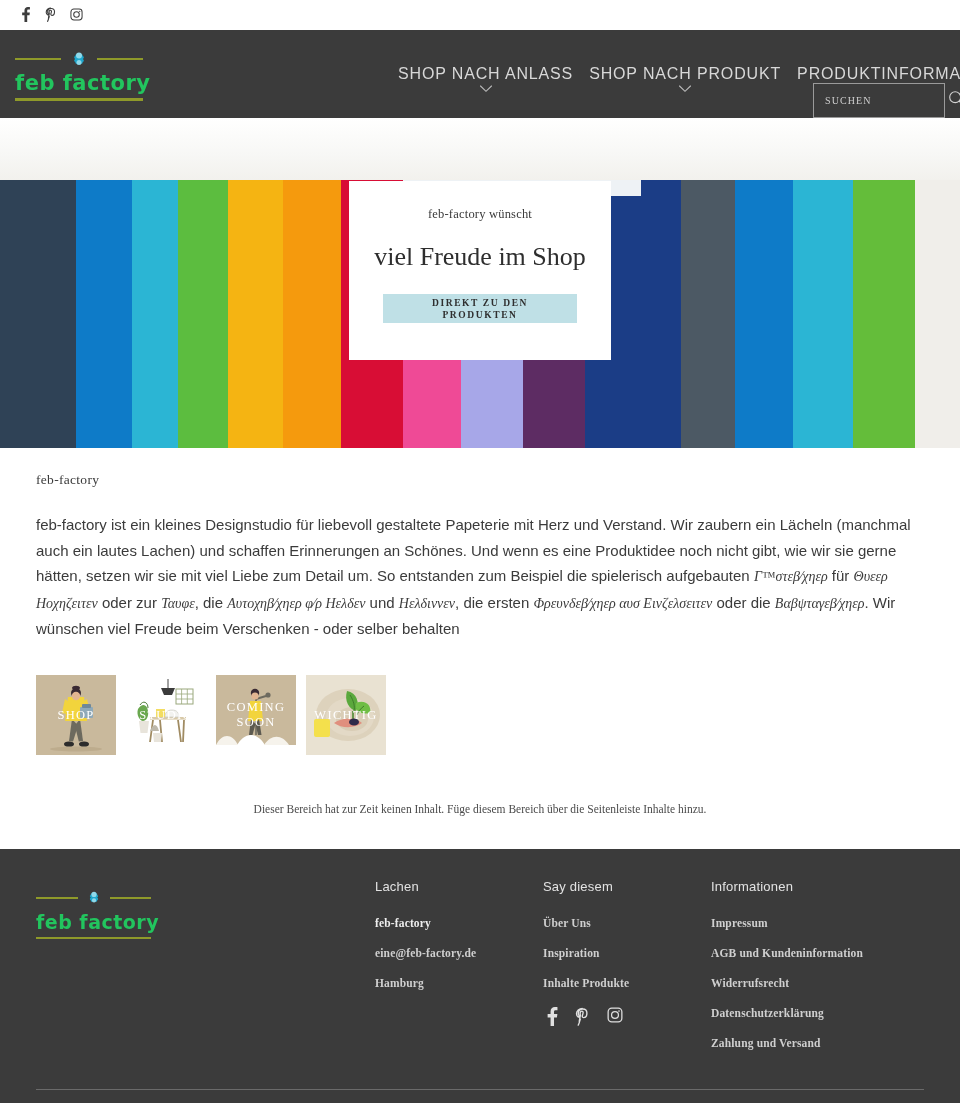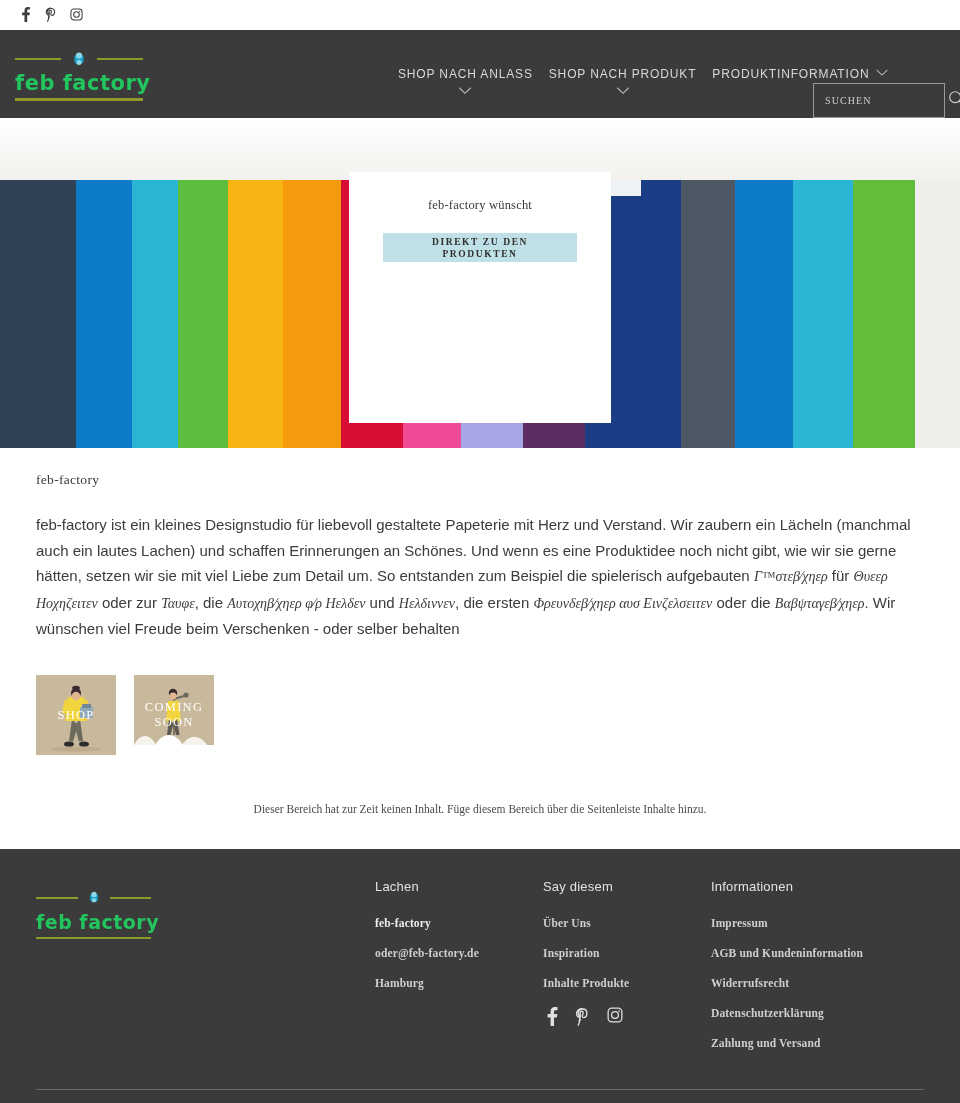--- a/index.html
+++ b/index.html
@@ -87,21 +87,21 @@
     left: 390px;
     top: 0;
     height: 88px;
     display: flex;
     align-items: center;
     gap: 0;
   }
   .nav-item {
     position: relative;
     color: #d8d8d8;
-    font-size: 12px;
+    font-size: 16px;
     letter-spacing: 0.85px;
     text-transform: uppercase;
     padding: 0 8px;
     cursor: pointer;
     display: flex;
     align-items: center;
     white-space: nowrap;
     justify-content: flex-end;
   }
   .nav-caret-below {
@@ -158,23 +158,23 @@
   }
   .book { height: 100%; flex: none; }
   .hero-bg-top {
     position: absolute;
     left: 0; top: 0; right: 0; height: 62px;
     background: linear-gradient(#ffffff 0%, #f7f7f5 60%, #f2f1ed 100%);
   }
   .hero-card {
     position: absolute;
     left: 349px;
-    top: 54px;
+    top: 63px;
     width: 262px;
-    height: 251px;
+    height: 179px;
     background: #ffffff;
     text-align: center;
     padding: 26px 24px 0 24px;
   }
   .hero-eyebrow {
     font-family: "Liberation Serif", serif;
     font-size: 12.5px;
     color: #3a3a3a;
     letter-spacing: 0.2px;
   }
@@ -223,21 +223,21 @@
   }
   .sym {
     font-family: "Liberation Serif", serif;
     font-style: italic;
     font-size: 14px;
   }
 
   
   .tiles {
     display: flex;
-    gap: 18px;
+    gap: 10px;
     padding: 33px 36px 0 36px;
   }
   .tile {
     width: 80px;
     height: 80px;
     position: relative;
     overflow: hidden;
     cursor: pointer;
     flex: none;
   }
@@ -423,20 +423,21 @@
       <div class="book" style="background: rgb(27, 61, 134); width: 40px; height: 268px;"></div>
       <div class="book" style="background: rgb(76, 89, 100); width: 54px; height: 268px;"></div>
       <div class="book" style="background: rgb(14, 123, 200); width: 58px; height: 268px;"></div>
       <div class="book" style="background: rgb(43, 181, 212); width: 60px; height: 268px;"></div>
       <div class="book" style="background: rgb(100, 189, 58); width: 62px; height: 268px;"></div>
       <div class="book" style="background: rgb(240, 238, 234); width: 60px; height: 268px;"></div>
     </div>
 
   <div class="hero-card">
     <div class="hero-eyebrow">feb-factory wünscht</div>
+    <div class="hero-title">viel Freude im Shop</div>
     <div class="hero-cta">
       <span>
         <span>DIREKT ZU DEN</span><br>
         <span>PRODUKTEN</span>
       </span>
     </div>
   </div>
 </div>
 
 <div class="content">
@@ -459,40 +460,77 @@
       <path d="M51 24l3 14-4 1-3-12z" fill="#f2d43c"></path>
       <circle cx="40" cy="18" r="5" fill="#3a2a33"></circle>
       <circle cx="40" cy="21" r="4.2" fill="#e2b591"></circle>
       <path d="M36 13c0-3 8-3 8 0 0 2-8 2-8 0z" fill="#3a2a33"></path>
       <rect x="44" y="32" width="13" height="11" rx="1" fill="#8fa9b8"></rect>
       <rect x="46" y="29" width="9" height="4" rx="1" fill="#6f8899"></rect>
     </svg>
     <div class="tile-label">SHOP</div>
   </div>
 
+  <div class="tile" style="background:#ffffff">
+    <svg class="ta" width="80" height="80" viewBox="0 0 80 80">
+      <rect width="80" height="80" fill="#ffffff"></rect>
+      <path d="M42 4v9" stroke="#444" stroke-width="1"></path>
+      <path d="M35 13h14l-3 7H38z" fill="#3b3b3b"></path>
+      <rect x="50" y="14" width="17" height="15" fill="none" stroke="#9aa87c" stroke-width="1"></rect>
+      <path d="M50 19h17M50 24h17M55.6 14v15M61.3 14v15" stroke="#9aa87c" stroke-width="0.8"></path>
+      <rect x="24" y="42" width="36" height="2.6" fill="#d8c9a8"></rect>
+      <path d="M27 45l-3 22M34 45l2 22" stroke="#a08b62" stroke-width="1.8"></path>
+      <path d="M52 45l3 22M58 45l-1 22" stroke="#a08b62" stroke-width="1.8"></path>
+      <path d="M46 35c5 0 7 3 7 7h-14c0-4 2-7 7-7z" fill="#f2f2ef" stroke="#cfcfc8" stroke-width="0.8"></path>
+      <rect x="30" y="34" width="9" height="8" fill="#f3dd62"></rect>
+      <path d="M12 34c4-6 9-5 10 2 1 6-2 10-5 10s-7-6-5-12z" fill="#6aa84f"></path>
+      <path d="M14 30c3-5 8-3 8 3" stroke="#4d7a39" stroke-width="1" fill="none"></path>
+      <path d="M13 46h10l-1.5 12h-7z" fill="#e8e4db"></path>
+      <path d="M24 56c3-8 7-8 9 0z" fill="#bdb8ab"></path>
+      <path d="M27 58h9l-1 9h-7z" fill="#e8e4db"></path>
+    </svg>
+    <div class="tile-label">STUDIO</div>
+  </div>
 
   <div class="tile" style="background:#a16207">
     <svg class="ta" width="80" height="80" viewBox="0 0 80 80">
       <rect width="80" height="80" fill="#c9b99c"></rect>
       <path d="M40 22v38" stroke="#6d6a5e" stroke-width="1.6"></path>
       <path d="M40 24l10-3" stroke="#6d6a5e" stroke-width="2"></path>
       <circle cx="52" cy="20" r="2.6" fill="#6d6a5e"></circle>
       <path d="M34 26h11l2 20H32z" fill="#f2d43c"></path>
       <circle cx="39" cy="18" r="4.2" fill="#3a2a33"></circle>
       <circle cx="39" cy="21" r="3.6" fill="#e2b591"></circle>
       <path d="M35 44l-2 16h3.5l3-11z" fill="#5d5a50"></path>
       <path d="M43 44l2.5 16H42l-2.5-11z" fill="#5d5a50"></path>
       <path d="M0 70c6-12 16-12 22 0z" fill="#f6f3ec"></path>
       <path d="M20 72c8-16 22-16 30 0z" fill="#ffffff"></path>
       <path d="M48 70c7-11 18-11 25 0z" fill="#f6f3ec"></path>
       <rect y="70" width="80" height="10" fill="#ffffff"></rect>
     </svg>
     <div class="tile-label">COMING<br>SOON</div>
   </div>
 
+  <div class="tile" style="background:#e9e2d2">
+    <svg class="ta" width="80" height="80" viewBox="0 0 80 80">
+      <rect width="80" height="80" fill="#e9e2d2"></rect>
+      <ellipse cx="42" cy="40" rx="32" ry="26" fill="#ddd2bc"></ellipse>
+      <ellipse cx="44" cy="42" rx="24" ry="19" fill="#e3d9c6"></ellipse>
+      <ellipse cx="46" cy="44" rx="16" ry="12" fill="#d9cdb6"></ellipse>
+      <path d="M41 16c10 2 13 12 9 20-7-2-12-10-9-20z" fill="#5aa83c"></path>
+      <path d="M44 20c4 6 5 12 4 16" stroke="#3f7d2a" stroke-width="1" fill="none"></path>
+      <path d="M50 28c9-4 16 2 14 10-9 2-16-2-14-10z" fill="#6fbd45"></path>
+      <path d="M58 31c-4 3-6 6-7 9" stroke="#3f7d2a" stroke-width="1" fill="none"></path>
+      <path d="M47 36v14" stroke="#4d8a32" stroke-width="1.6"></path>
+      <path d="M28 48c8-6 22-6 28 0-6 5-20 6-28 0z" fill="#e08f7e"></path>
+      <ellipse cx="48" cy="47" rx="5" ry="3.6" fill="#2e2a4a"></ellipse>
+      <rect x="8" y="44" width="16" height="18" rx="2" fill="#f4e04c"></rect>
+    </svg>
+    <div class="tile-label">WICHTIG</div>
+  </div>
 
 </div>
 
 <div class="empty-notice">Dieser Bereich hat zur Zeit keinen Inhalt. Füge diesem Bereich über die Seitenleiste Inhalte hinzu.</div>
 
 <div class="footer">
   <div class="footer-cols">
 
     <div class="footer-logo">
       <div class="logo-top-row">
@@ -514,21 +552,21 @@
       </div>
       <div class="logo-word">feb factory</div>
       <div class="logo-bottom-rule"></div>
     </div>
 
     <div class="footer-spacer"></div>
 
     <div class="fcol">
       <div class="fcol-head">Lachen</div>
       <div class="fcol-item bold static">feb-factory</div>
-      <div class="fcol-item static">oder@feb-factory.de</div>
+      <div class="fcol-item static">eine@feb-factory.de</div>
       <div class="fcol-item static">Hamburg</div>
     </div>
 
     <div class="fcol">
       <div class="fcol-head">Say diesem</div>
       <div class="fcol-item">Über Uns</div>
       <div class="fcol-item">Inspiration</div>
       <div class="fcol-item">Inhalte Produkte</div>
       <div class="footer-social">
         <span class="sico" title="Facebook">

